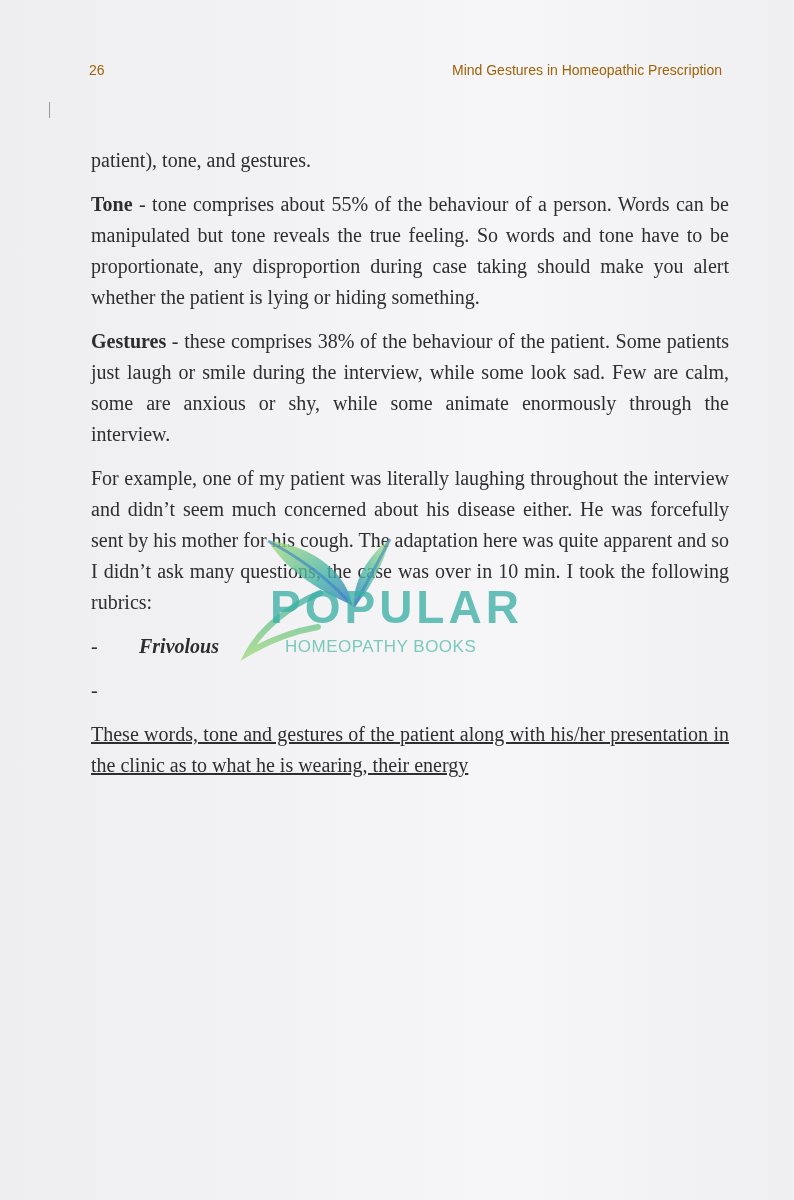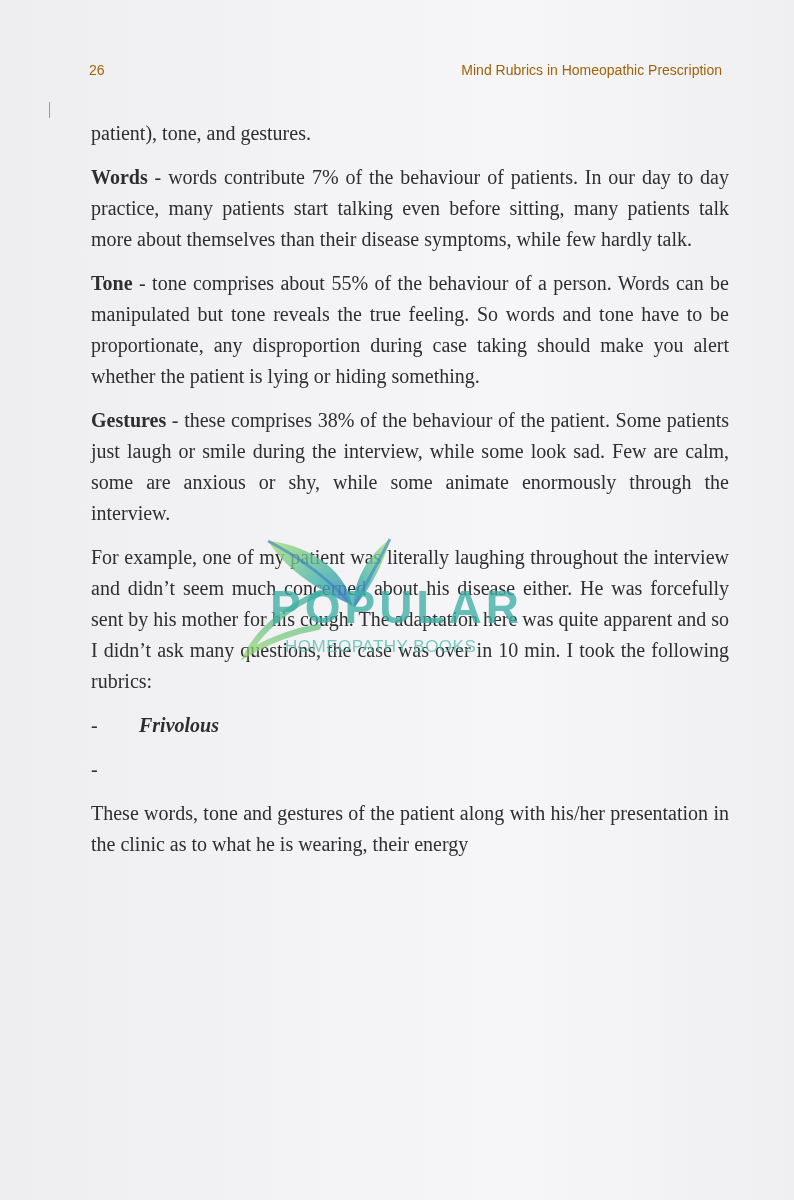--- a/index.html
+++ b/index.html
@@ -39,21 +39,21 @@
       position: absolute;
       left: 49px;
       top: 102px;
       width: 1px;
       height: 16px;
       background: #999;
     }
     .content {
       position: absolute;
       left: 91px;
-      top: 118px;
+      top: 145px;
       width: 638px;
       font-family: "Liberation Serif", serif;
       font-size: 20px;
       line-height: 31px;
       color: #2e2e2e;
     }
     .content p {
       margin: 0 0 13px 0;
       text-align: justify;
     }
@@ -96,45 +96,44 @@
       letter-spacing: 0.5px;
       color: rgba(90, 190, 175, 0.8);
       line-height: 18px;
     }
   </style>
 </head>
 <body>
 
 <div class="header">
   <span class="page-num">26</span>
-  <span class="running-title">Mind Rubrics in Homeopathic Prescription</span>
+  <span class="running-title">Mind Gestures in Homeopathic Prescription</span>
 </div>
 
 <div class="margin-mark"></div>
 
 <div class="content">
   <p>patient), tone, and gestures.</p>
 
-  <p><b>Words</b><span> - words contribute 7% of the behaviour of patients. In our day to day practice, many patients start talking even before sitting, many patients talk more about themselves than their disease symptoms, while few hardly talk.</span></p>
 
   <p><b>Tone</b><span> - tone comprises about 55% of the behaviour of a person. Words can be manipulated but tone reveals the true feeling. So words and tone have to be proportionate, any disproportion during case taking should make you alert whether the patient is lying or hiding something.</span></p>
 
   <p><b>Gestures</b><span> - these comprises 38% of the behaviour of the patient. Some patients just laugh or smile during the interview, while some look sad. Few are calm, some are anxious or shy, while some animate enormously through the interview.</span></p>
 
   <p>For example, one of my patient was literally laughing throughout the interview and didn’t seem much concerned about his disease either. He was forcefully sent by his mother for his cough. The adaptation here was quite apparent and so I didn’t ask many questions, the case was over in 10 min. I took the following rubrics:</p>
 
   <div class="rubric">
     <span class="dash">-</span>
     <span class="text">Frivolous</span>
   </div>
   <div class="rubric">
     <span class="dash">-</span>
   </div>
 
-  <p style="">These words, tone and gestures of the patient along with his/her presentation in the clinic as to what he is wearing, their energy</p>
+  <p style="text-decoration:underline;">These words, tone and gestures of the patient along with his/her presentation in the clinic as to what he is wearing, their energy</p>
 </div>
 
 <svg class="watermark" viewBox="0 0 320 140" xmlns="http://www.w3.org/2000/svg">
   <defs>
     <linearGradient id="leafL" x1="0" y1="0" x2="1" y2="1">
       <stop offset="0" stop-color="#a8de72" stop-opacity="0.75"></stop>
       <stop offset="0.6" stop-color="#45b3a8" stop-opacity="0.8"></stop>
       <stop offset="1" stop-color="#3a7fc4" stop-opacity="0.85"></stop>
     </linearGradient>
     <linearGradient id="leafR" x1="1" y1="0" x2="0" y2="1">

